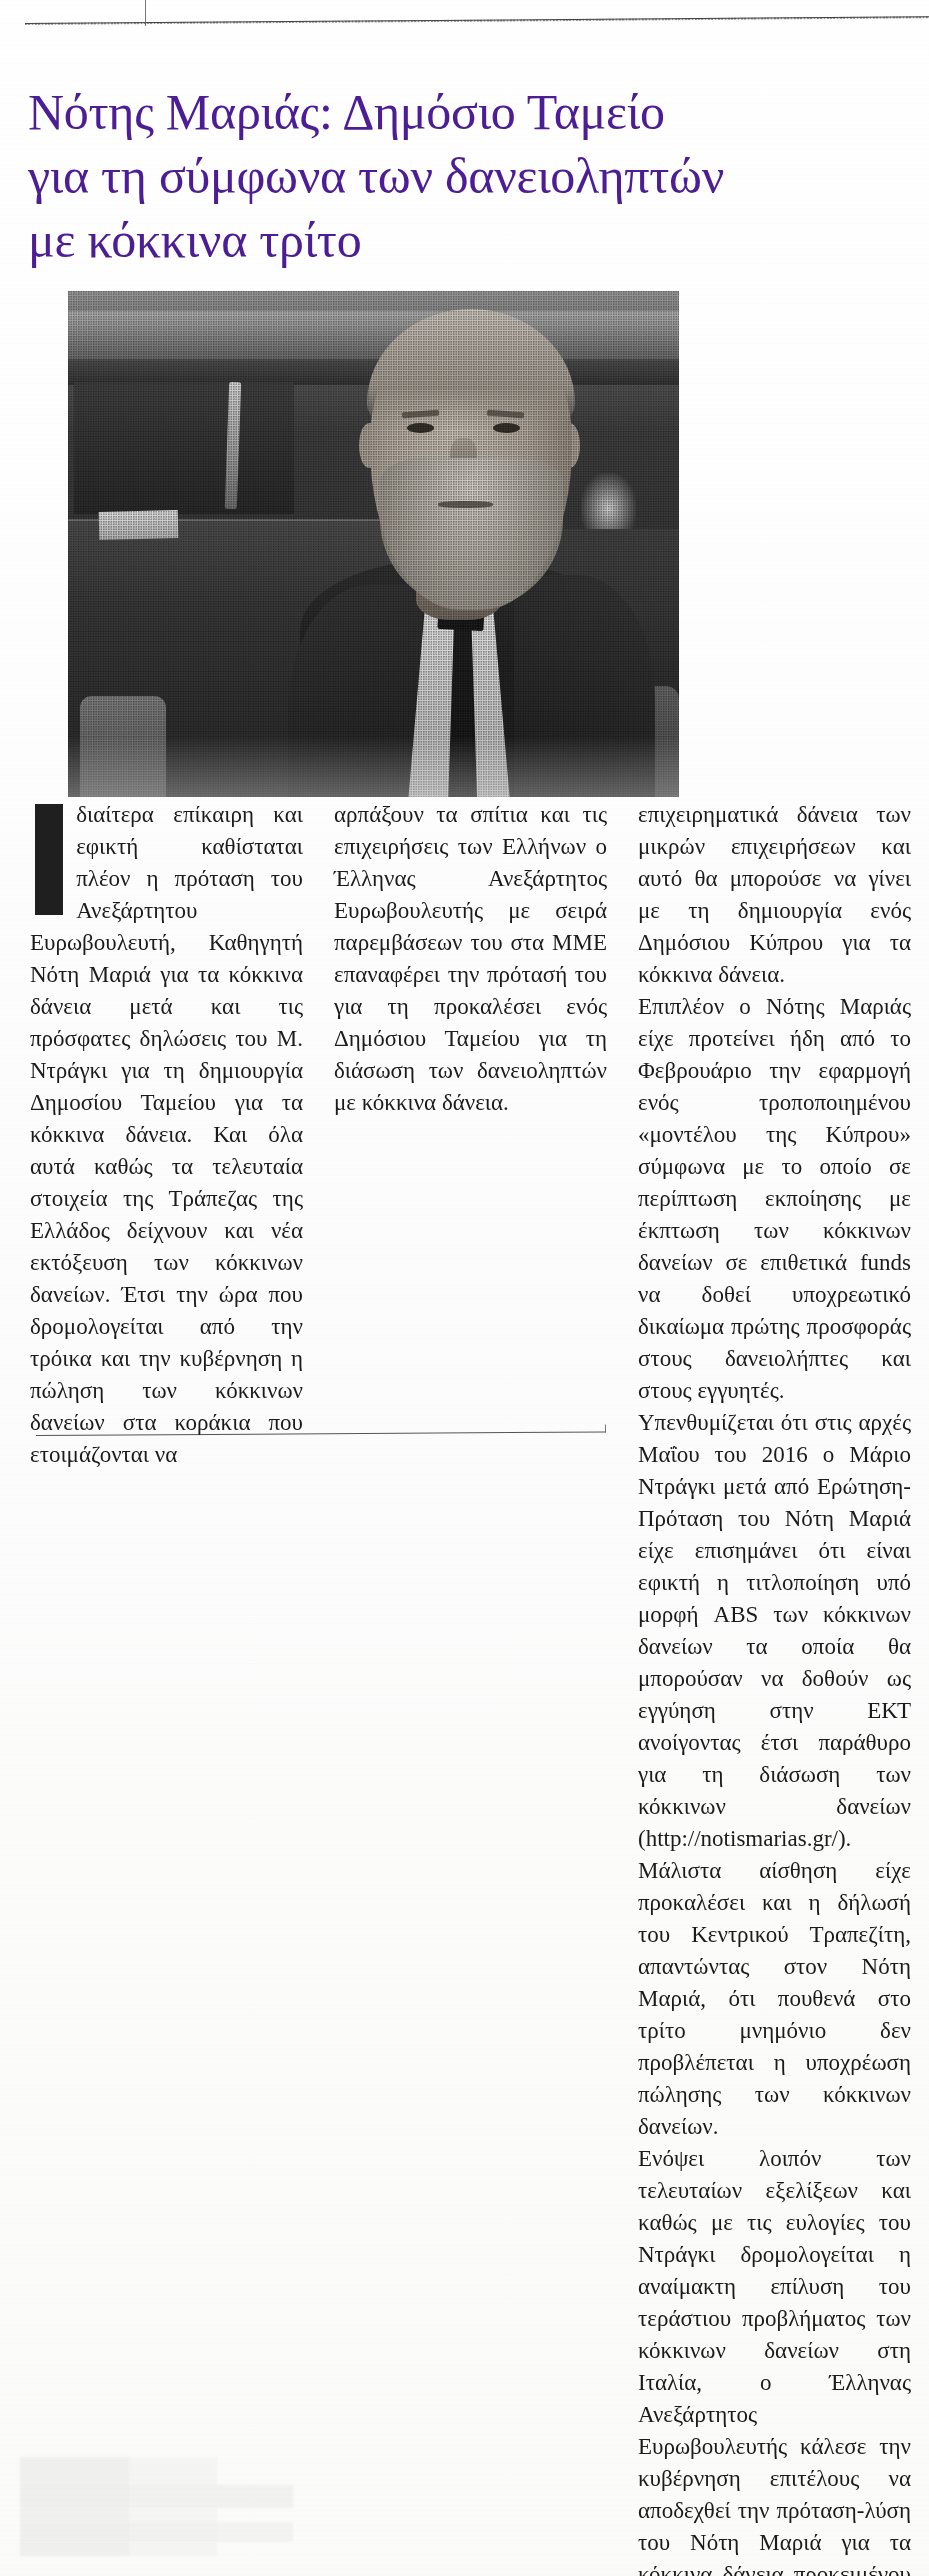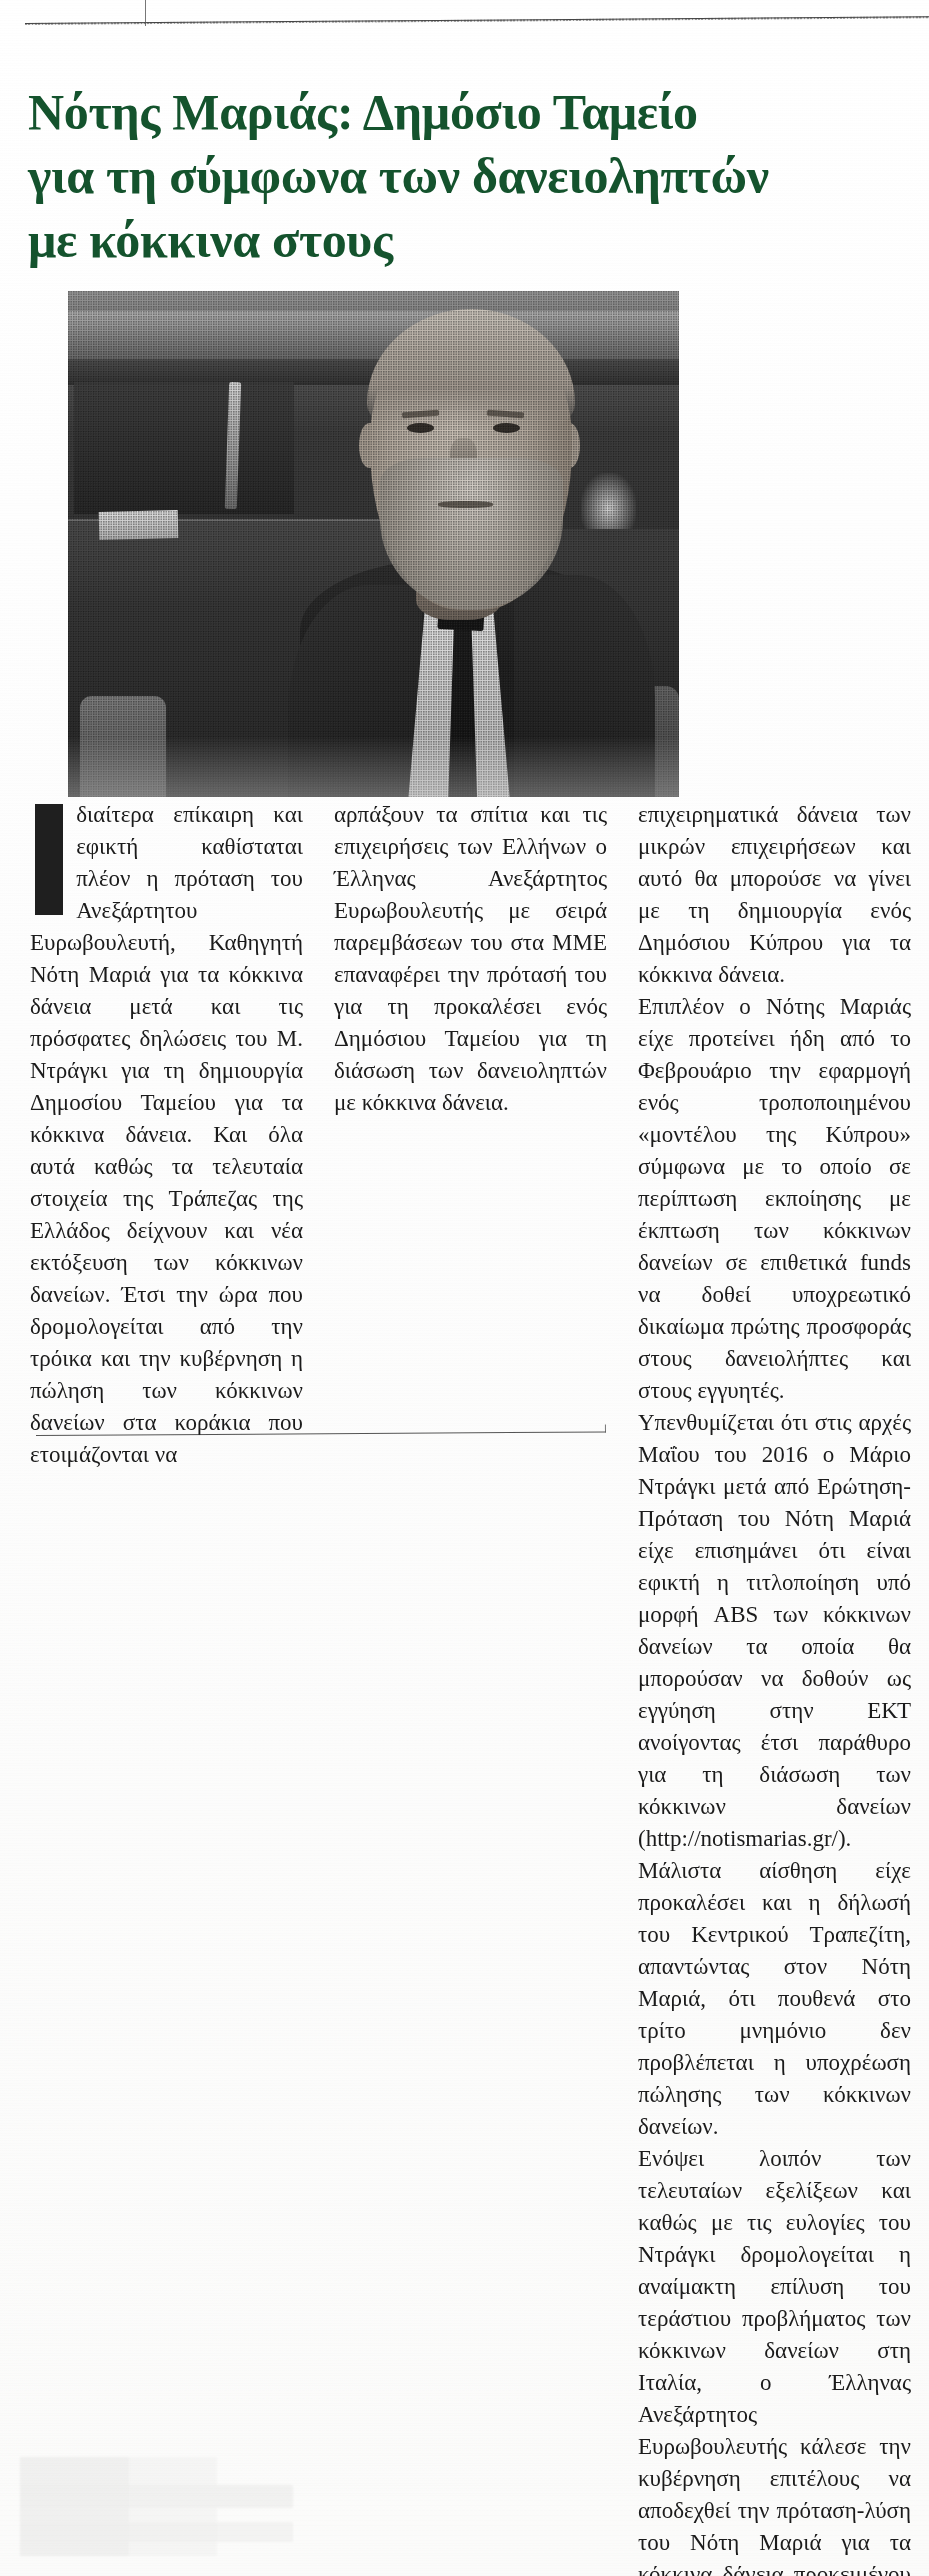--- a/index.html
+++ b/index.html
@@ -41,23 +41,23 @@
     position:absolute; left:145px; top:0px; width:0.8px; height:25.6px;
     background:#555; opacity:.8;
   }
 
   
   .headline{
     position:absolute;
     left:28px; top:46px; width:875px;
     font-size:50px;
     line-height:64px;
-    font-weight:700;
+    font-weight:400;
     letter-spacing:-0.3px;
-    color:#14532d;
+    color:#4c1d95;
     font-family:"Liberation Serif","DejaVu Serif",serif;
   }
   .headline .hl-line{ display:block; white-space:nowrap; }
 
   
   .photo-frame{
     position:absolute;
     left:28px; top:278px;
     width:611px; height:506px;
     overflow:hidden;
@@ -309,21 +309,21 @@
 <div class="page-scan"></div>
 
 <div class="top-rule-wrap">
   <div class="top-rule"></div>
   <div class="top-tick"></div>
 </div>
 
 <h1 class="headline">
   <span class="hl-line">Νότης Μαριάς: Δημόσιο Ταμείο</span>
   <span class="hl-line">για τη σύμφωνα των δανειοληπτών</span>
-  <span class="hl-line">με κόκκινα στους</span>
+  <span class="hl-line">με κόκκινα τρίτο</span>
 </h1>
 
 <figure class="photo-frame">
   <div class="photo-inner">
     <div class="bg-dark"></div>
     <div class="bg-topbar"></div>
     <div class="bg-topbar2"></div>
     <div class="bg-panelL"></div>
     <div class="bg-glow"></div>
     <div class="bg-bench"></div>

